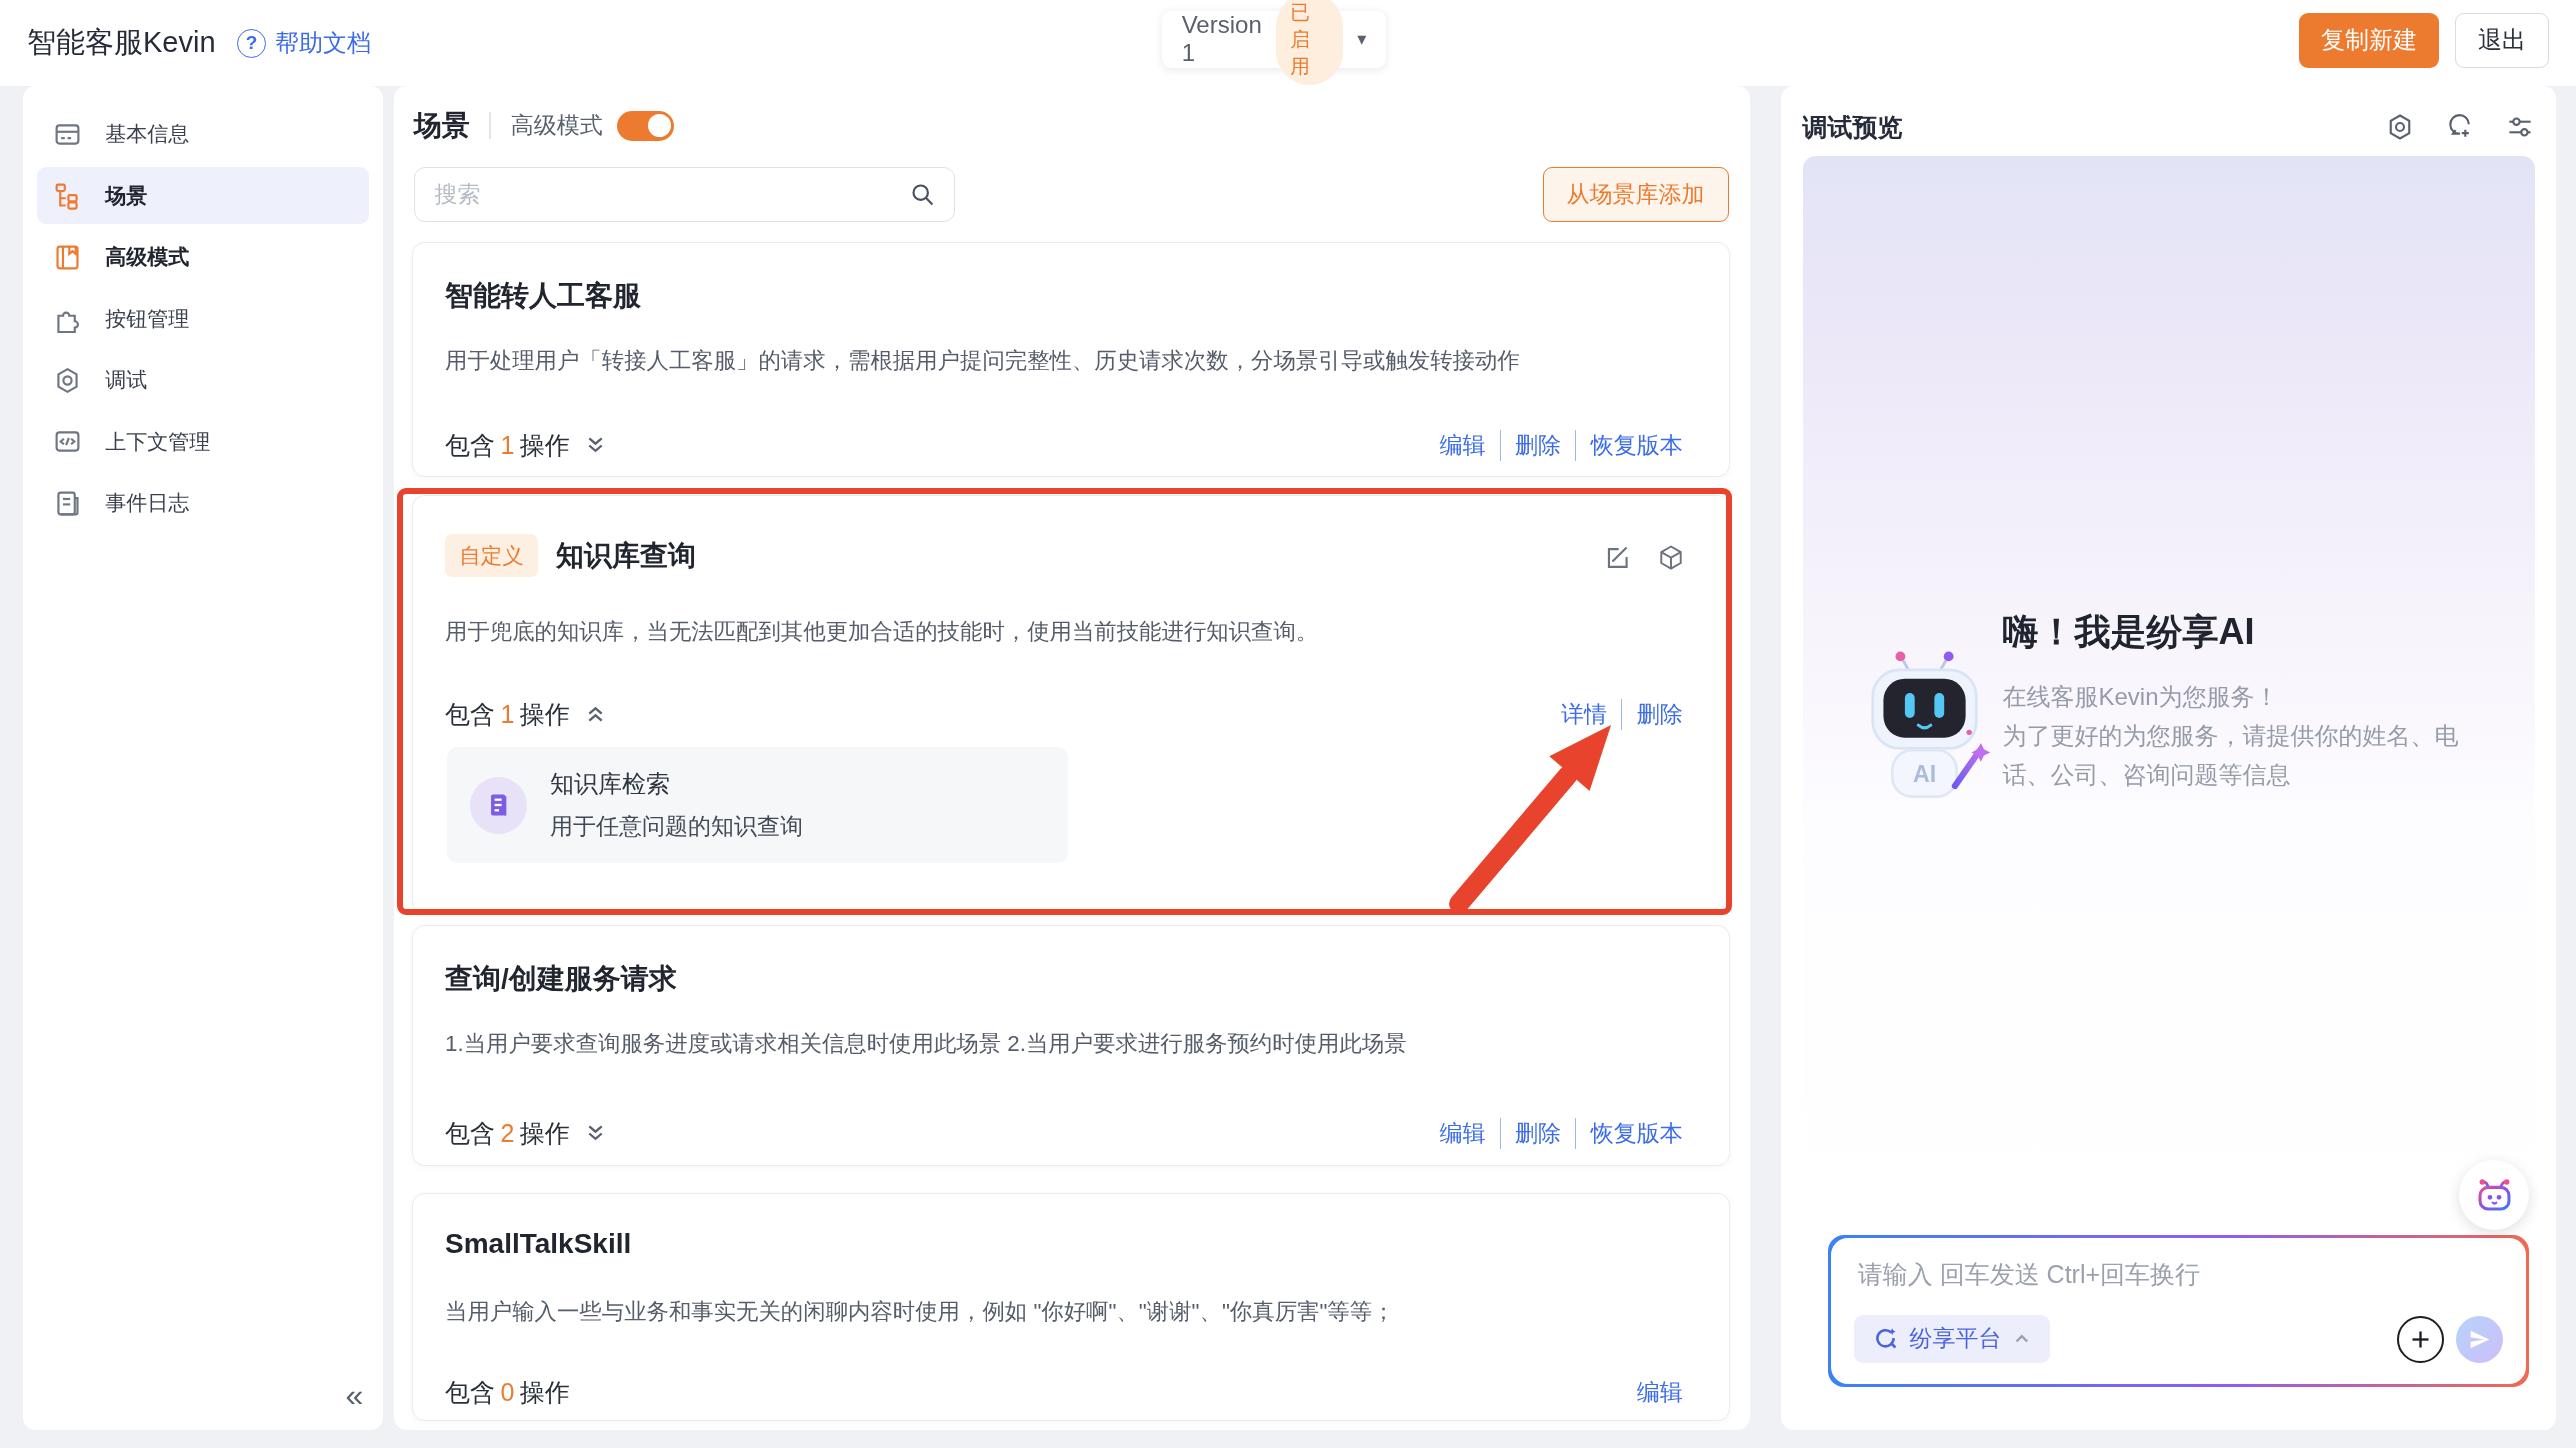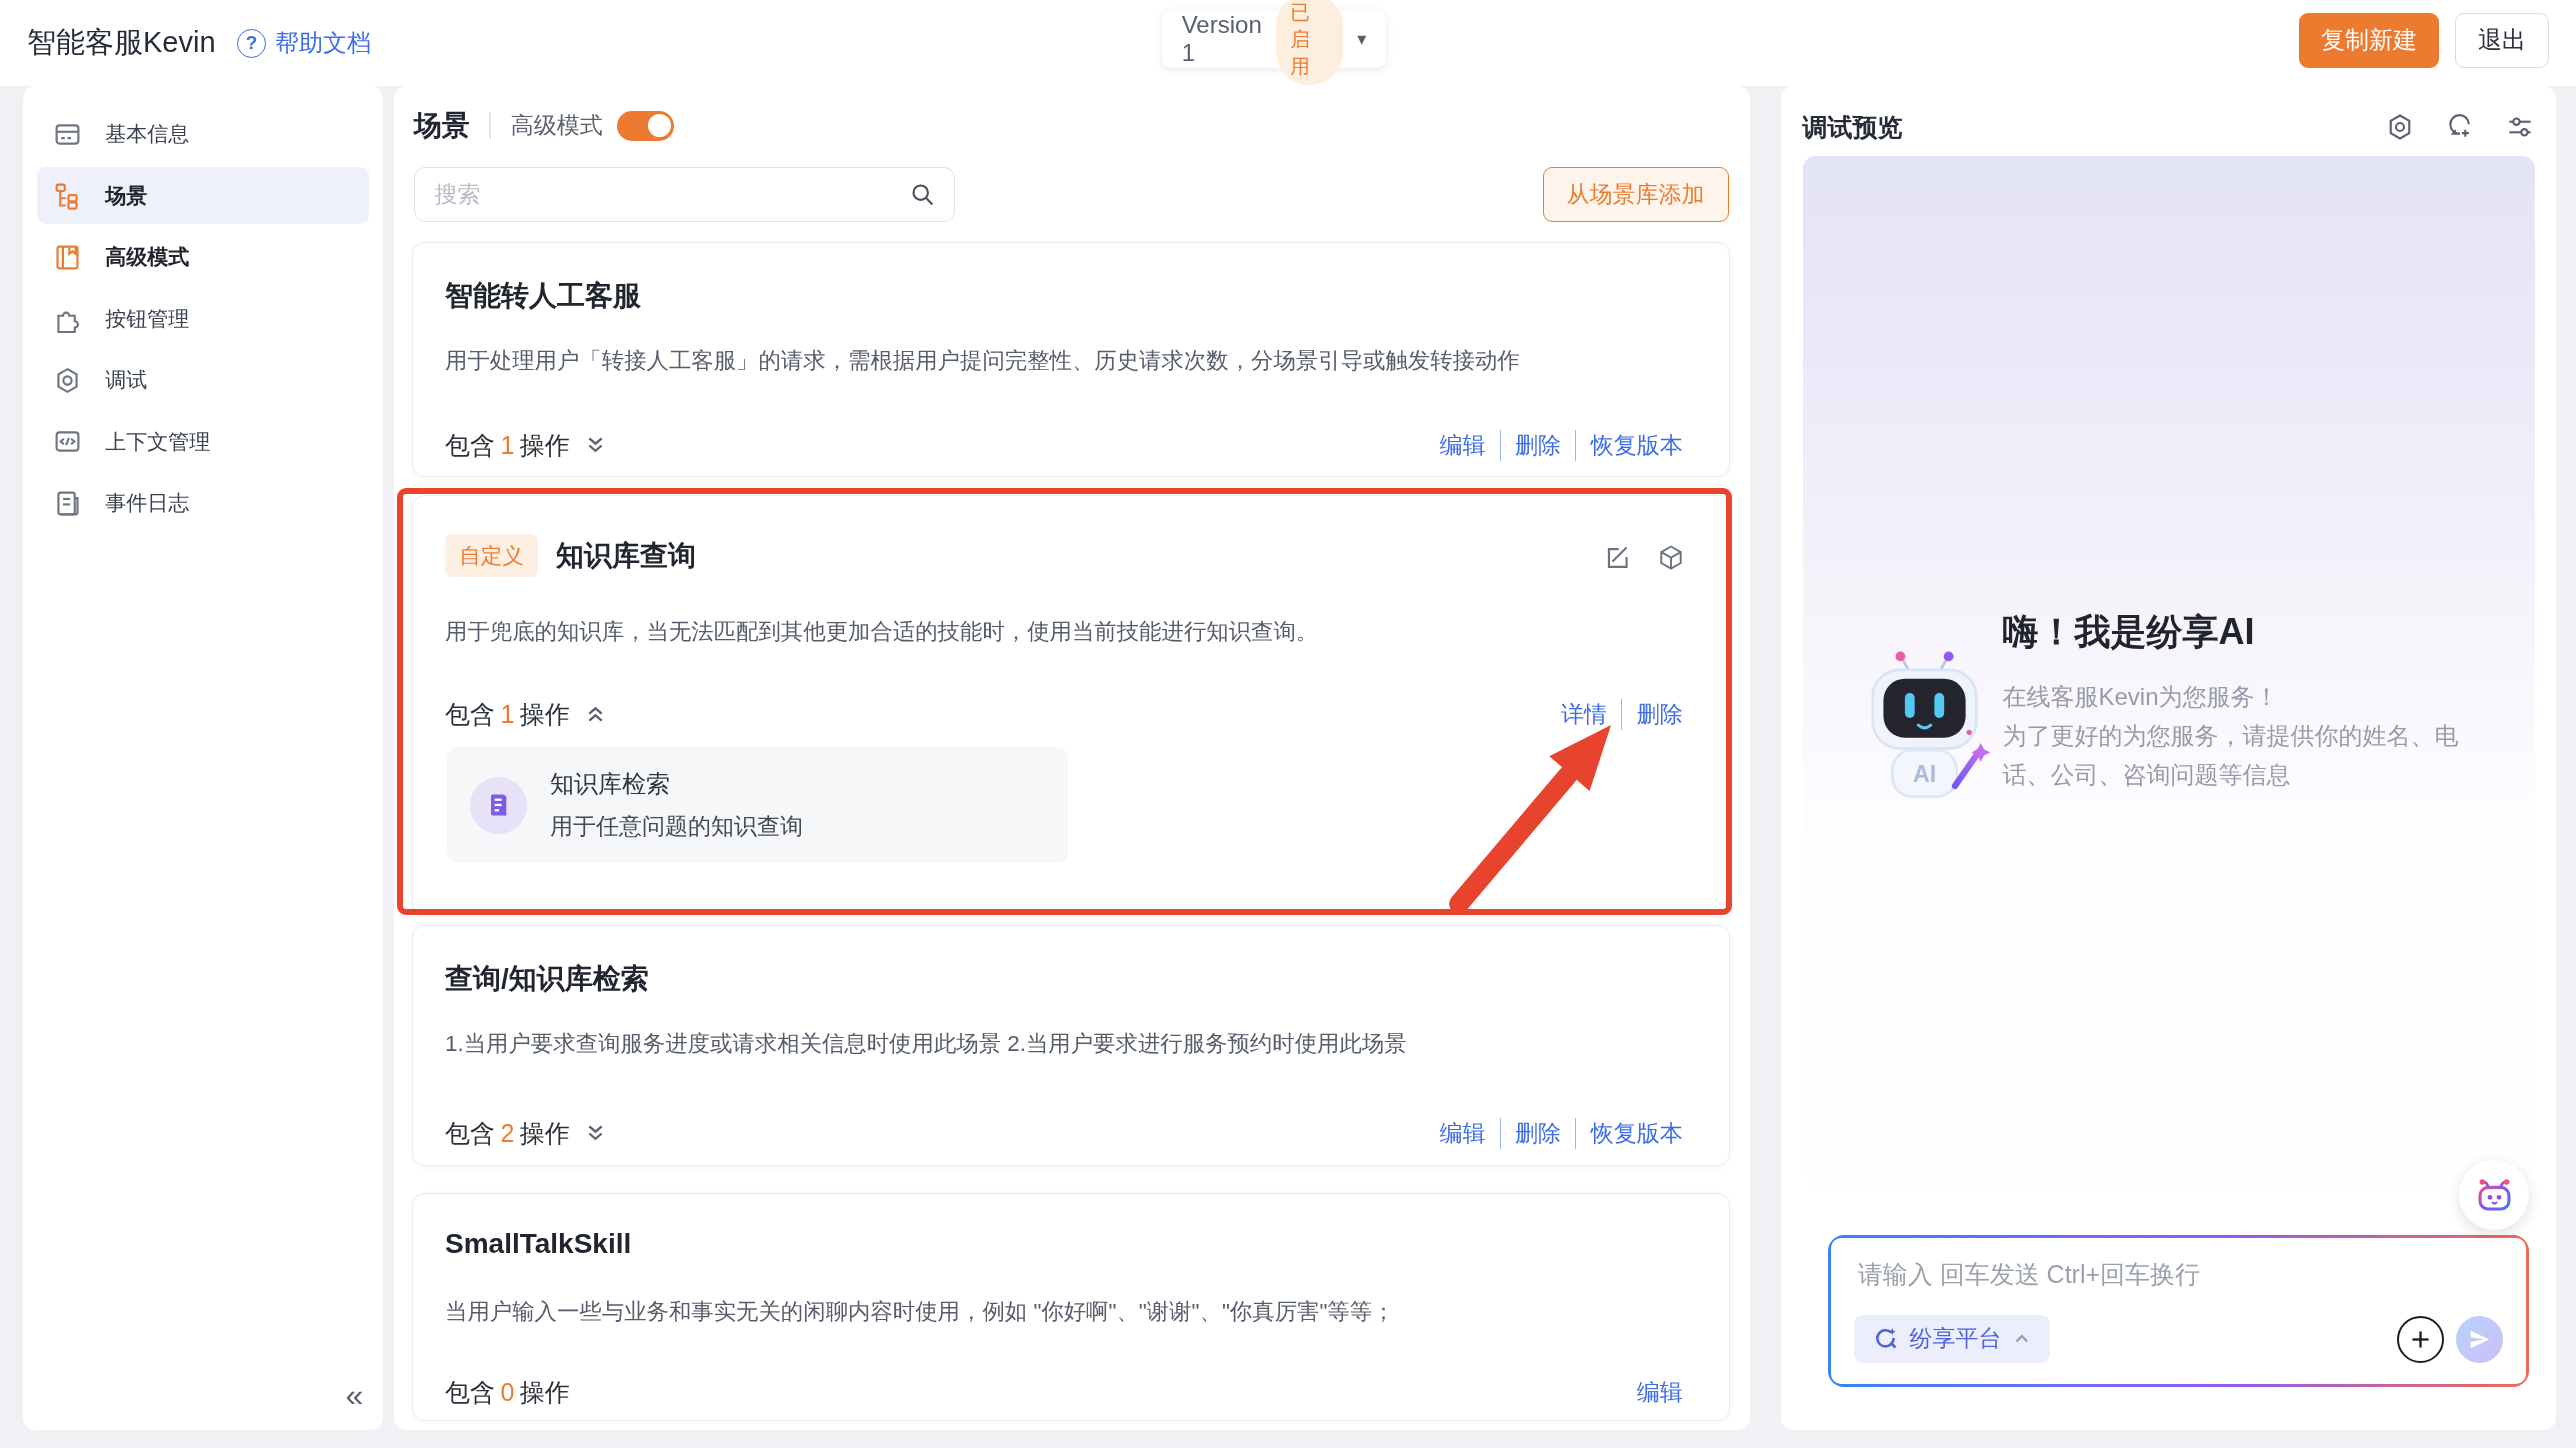--- a/index.html
+++ b/index.html
@@ -86,21 +86,21 @@
   .dbg-icons svg { cursor:pointer; }
   .chat-area { position:absolute; left:21.5px; top:70px; width:732px; height:1063px; border-radius:12.5px;
     background:linear-gradient(180deg,#e2e4f6 0%,#ebe7f8 16%,#f4f0fa 36%,#fdfcff 62%,#ffffff 100%); }
   .greet { position:absolute; left:200px; top:452px; width:501px; }
   .greet-title { font-size:36px; font-weight:700; color:#20242e; margin-bottom:19.7px; }
   .greet-line { font-size:24px; color:#959ba8; line-height:39px; }
   .robot { position:absolute; left:59px; top:494px; }
 
   .chat-input-wrap { position:absolute; left:47px; top:1149px; width:701px; height:152px; border-radius:16px;
     padding:2.7px; background:linear-gradient(90deg,#3b82f6 0%,#8b5cf6 55%,#ef6a55 100%); }
-  .chat-input-inner { width:100%; height:100%; background:#fff; border-radius:10px; position:relative; }
+  .chat-input-inner { width:100%; height:100%; background:#fff; border-radius:17px; position:relative; }
   .chat-input-inner input { position:absolute; left:27px; top:12.5px; right:27px; height:48px; border:none; outline:none;
     font-size:25px; color:#2a2f3a; background:transparent; font-family:inherit; }
   .chat-input-inner input::placeholder { color:#9aa1ad; }
   .platform-pill { position:absolute; left:23px; bottom:21.5px; height:48px; background:#eceefb; border-radius:9px;
     display:flex; align-items:center; gap:10.7px; padding:0 18px; cursor:pointer; }
   .platform-pill span { font-size:23px; color:#4c63de; }
   .pill-caret { color:#9aa1ad !important; font-size:18px !important; }
   .plus-btn { position:absolute; right:82px; bottom:21.5px; width:47px; height:47px; border:2.7px solid #1b1e24;
     border-radius:50%; display:flex; align-items:center; justify-content:center; cursor:pointer; background:#fff; }
   .send-btn { position:absolute; right:23px; bottom:21.5px; width:47px; height:47px; border-radius:50%;
@@ -274,21 +274,21 @@
           </svg>
       </span>
       <span>
         <div class="op-tt">知识库检索</div>
         <div class="op-dd">用于任意问题的知识查询</div>
       </span>
     </div>
   </div>
 
   <div class="card" style="top:839px;height:241px;">
-    <div class="card-title">查询/知识库检索</div>
+    <div class="card-title">查询/创建服务请求</div>
     <div class="card-desc">1.当用户要求查询服务进度或请求相关信息时使用此场景 2.当用户要求进行服务预约时使用此场景</div>
     <div class="card-foot" style="top:188px;">
       <div class="ops">
         <span>包含</span>
           <span class="cnt">2</span>
           <span>操作</span>
         <svg width="23" height="23" viewBox="0 0 26 26" fill="none" stroke="#596070" stroke-width="2.6">
             <path d="M6 5 l7 6 7-6 M6 13 l7 6 7-6"></path>
           </svg>
       </div>

